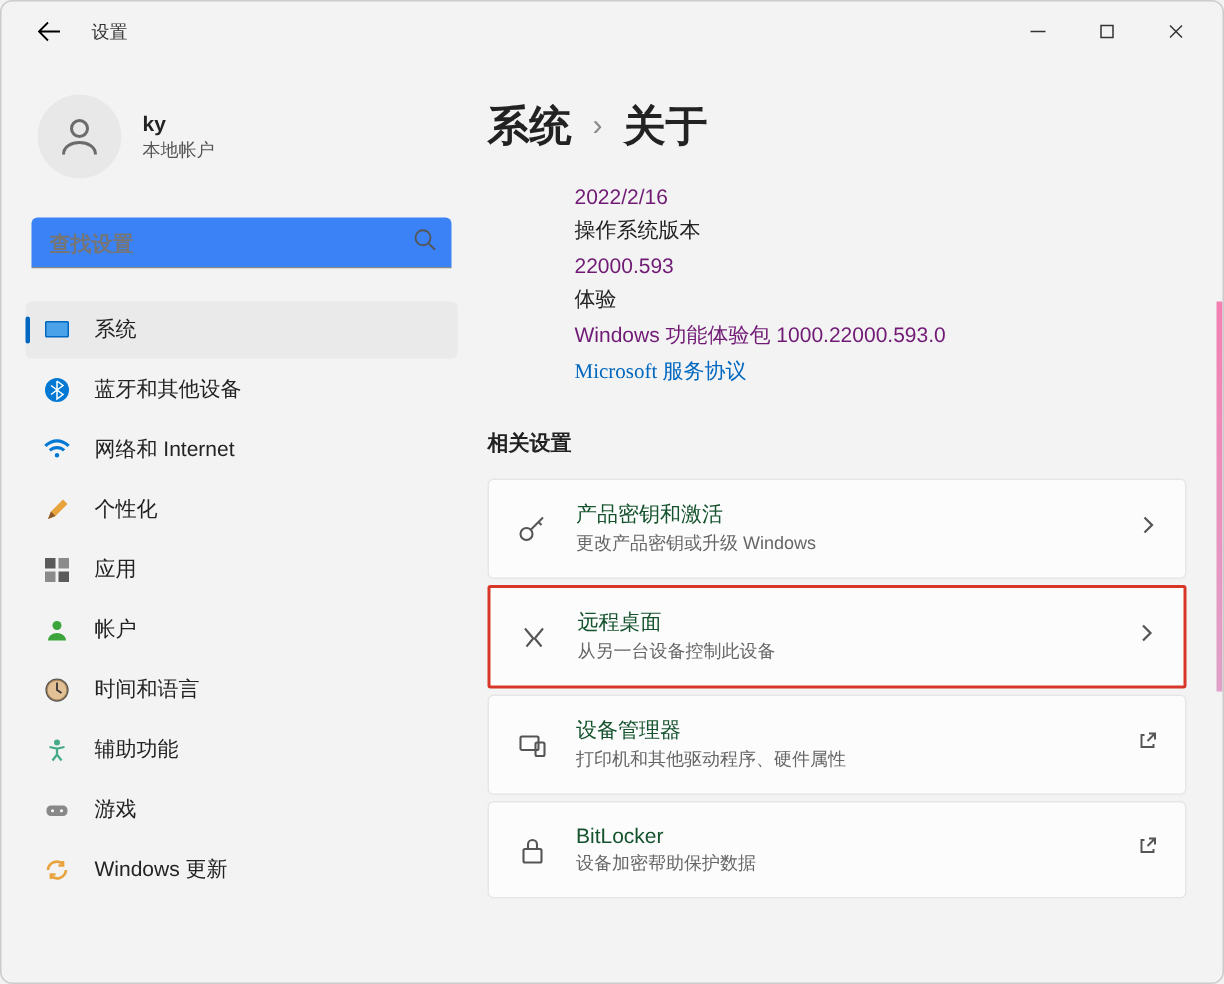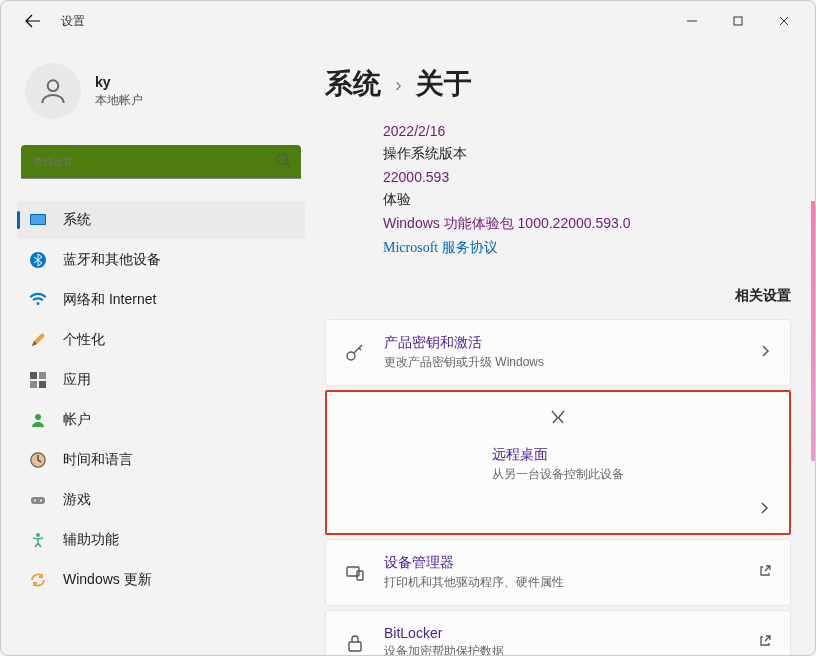--- a/index.html
+++ b/index.html
@@ -19,47 +19,47 @@
     
     .sidebar { width: 312px; padding: 10px 8px 16px 16px; display: flex; flex-direction: column; gap: 4px; }
     
     .user-block { display: flex; align-items: center; gap: 14px; padding: 12px 8px 22px 8px; }
     .avatar { width: 56px; height: 56px; border-radius: 50%; background: #e8e8e8; display: flex; align-items: center; justify-content: center; }
     .avatar svg { width: 32px; height: 32px; color: #6b6b6b; }
     .user-text .username { font-size: 14px; font-weight: 600; color: #222; }
     .user-text .subtitle { font-size: 12px; color: #555; margin-top: 2px; }
     
     .search-box { position: relative; margin: 0 4px 18px 4px; }
-    .search-box input { width: 100%; height: 34px; border: none; border-bottom: 1px solid #888; background: #4d7c0f; padding: 0 36px 0 12px; font-size: 10px; outline: none; border-radius: 4px 4px 0 0; }
+    .search-box input { width: 100%; height: 34px; border: none; border-bottom: 1px solid #888; background: #3b82f6; padding: 0 36px 0 12px; font-size: 14px; outline: none; border-radius: 4px 4px 0 0; font-weight: bold; }
     .search-icon { position: absolute; right: 10px; top: 50%; transform: translateY(-50%); color: #555; }
     .search-icon svg { width: 16px; height: 16px; }
     
     .nav { display: flex; flex-direction: column; gap: 2px; }
     .nav-item { display: flex; align-items: center; gap: 16px; padding: 8px 12px; border-radius: 4px; font-size: 14px; color: #222; cursor: default; position: relative; height: 38px; }
     .nav-item.active { background: #eaeaea; }
     .nav-item.active::before { content: ""; position: absolute; left: 0; top: 10px; bottom: 10px; width: 3px; background: #0067c0; border-radius: 2px; }
     .nav-icon { width: 18px; height: 18px; display: flex; align-items: center; justify-content: center; }
     .nav-icon svg { width: 18px; height: 18px; }
     
     .main { flex: 1; padding: 24px 24px 0 12px; overflow: hidden; position: relative; }
     .breadcrumb { display: flex; align-items: center; gap: 14px; font-size: 28px; font-weight: 600; color: #222; margin-bottom: 20px; }
     .breadcrumb .sep { color: #888; font-size: 20px; font-weight: 400; }
     
     .info-block { padding-left: 58px; font-size: 14px; color: #222; }
     .info-block .row { margin-bottom: 6px; }
     .info-block .val { color: #701a75; }
     .links a { color: #0067c0; text-decoration: none; display: block; margin-top: 4px; font-size: 14px; font-family: Liberation Serif, serif; }
     
-    .section-title { font-size: 14px; font-weight: 600; color: #222; margin: 30px 0 14px 0; text-align: right; }
+    .section-title { font-size: 14px; font-weight: 600; color: #222; margin: 30px 0 14px 0; }
     
     .card { background: #fcfcfc; border: 1px solid #e6e6e6; border-radius: 4px; padding: 14px 18px; display: flex; align-items: center; gap: 18px; margin-bottom: 4px; }
-    .card.highlight { border: 2px solid #d9362a; border-radius: 2px; flex-direction: column; }
+    .card.highlight { border: 2px solid #d9362a; border-radius: 2px; }
     .card-icon { width: 22px; height: 22px; color: #555; display: flex; align-items: center; justify-content: center; }
     .card-icon svg { width: 22px; height: 22px; }
-    .card-text .title { font-size: 14px; color: #4c1d95; }
+    .card-text .title { font-size: 14px; color: #14532d; }
     .card-text .desc { font-size: 12px; color: #666; margin-top: 2px; }
     .card-action { margin-left: auto; color: #555; }
     .card-action svg { width: 14px; height: 14px; }
     
     .right-accent { position: absolute; right: 0; top: 200px; width: 4px; height: 260px; background: linear-gradient(#f47fb1, #e0a0c8); }
   </style>
 </head>
 <body>
 
 <div class="titlebar">
@@ -178,35 +178,35 @@
               <circle cx="9" cy="9" r="7" fill="none" stroke="#555" stroke-width="1.5"></circle>
               <circle cx="9" cy="9" r="7" fill="#d8a05a" opacity="0.6"></circle>
               <path d="M9 4v5l3 2" stroke="#333" stroke-width="1.2" fill="none"></path>
             </svg>
           </span>
         <span>时间和语言</span>
       </div>
       <div class="nav-item">
         <span class="nav-icon">
             <svg viewBox="0 0 18 18">
+              <circle cx="9" cy="4" r="2" fill="#4a8"></circle>
+              <path d="M4 7l5 1 5-1M9 8v4m-3 4l3-4 3 4" stroke="#4a8" stroke-width="1.5" fill="none"></path>
+            </svg>
+          </span>
+        <span>辅助功能</span>
+      </div>
+      <div class="nav-item">
+        <span class="nav-icon">
+            <svg viewBox="0 0 18 18">
               <rect x="2" y="6" width="14" height="7" rx="3" fill="#888"></rect>
               <circle cx="6" cy="9.5" r="1" fill="#fff"></circle>
               <circle cx="12" cy="9.5" r="1" fill="#fff"></circle>
             </svg>
           </span>
         <span>游戏</span>
-      </div>
-      <div class="nav-item">
-        <span class="nav-icon">
-            <svg viewBox="0 0 18 18">
-              <circle cx="9" cy="4" r="2" fill="#4a8"></circle>
-              <path d="M4 7l5 1 5-1M9 8v4m-3 4l3-4 3 4" stroke="#4a8" stroke-width="1.5" fill="none"></path>
-            </svg>
-          </span>
-        <span>辅助功能</span>
       </div>
       <div class="nav-item">
         <span class="nav-icon">
             <svg viewBox="0 0 18 18" fill="none" stroke="#e8a33d" stroke-width="1.8">
               <path d="M3 9a6 6 0 0110-4M15 9a6 6 0 01-10 4"></path>
               <path d="M13 3v3h-3M5 15v-3h3"></path>
             </svg>
           </span>
         <span>Windows 更新</span>
       </div>

